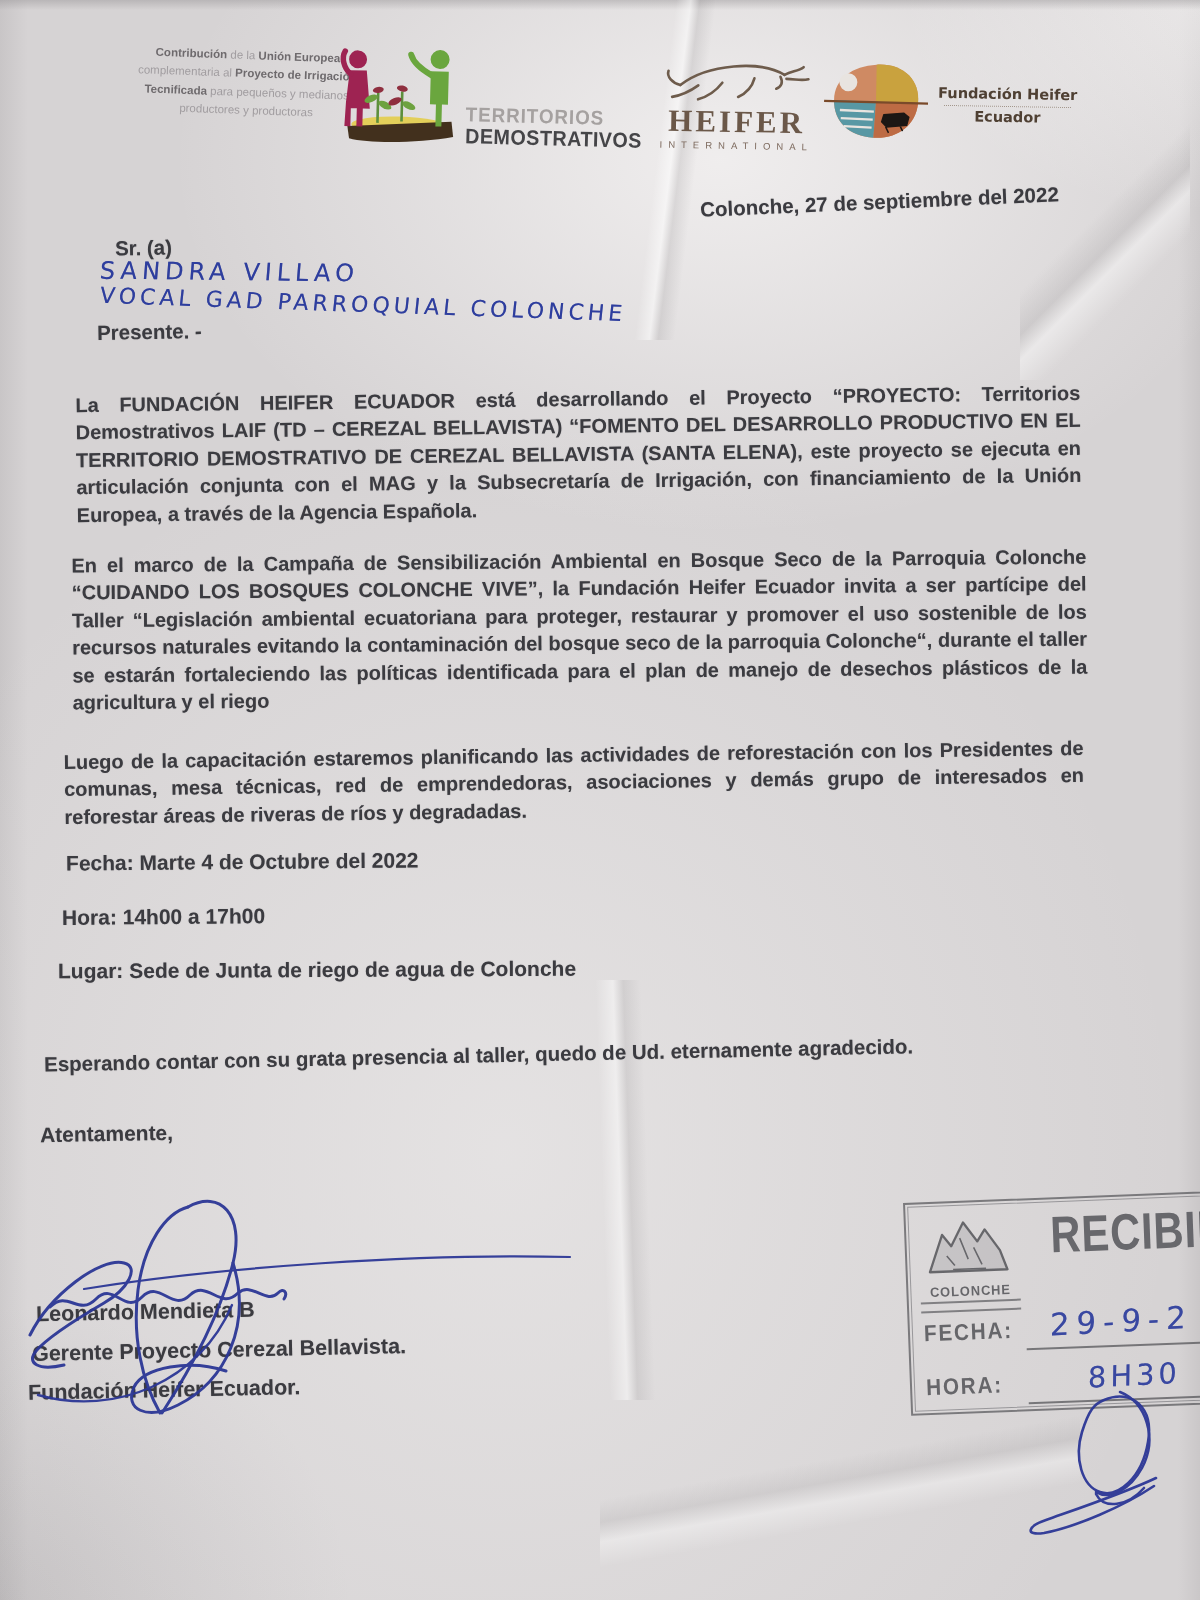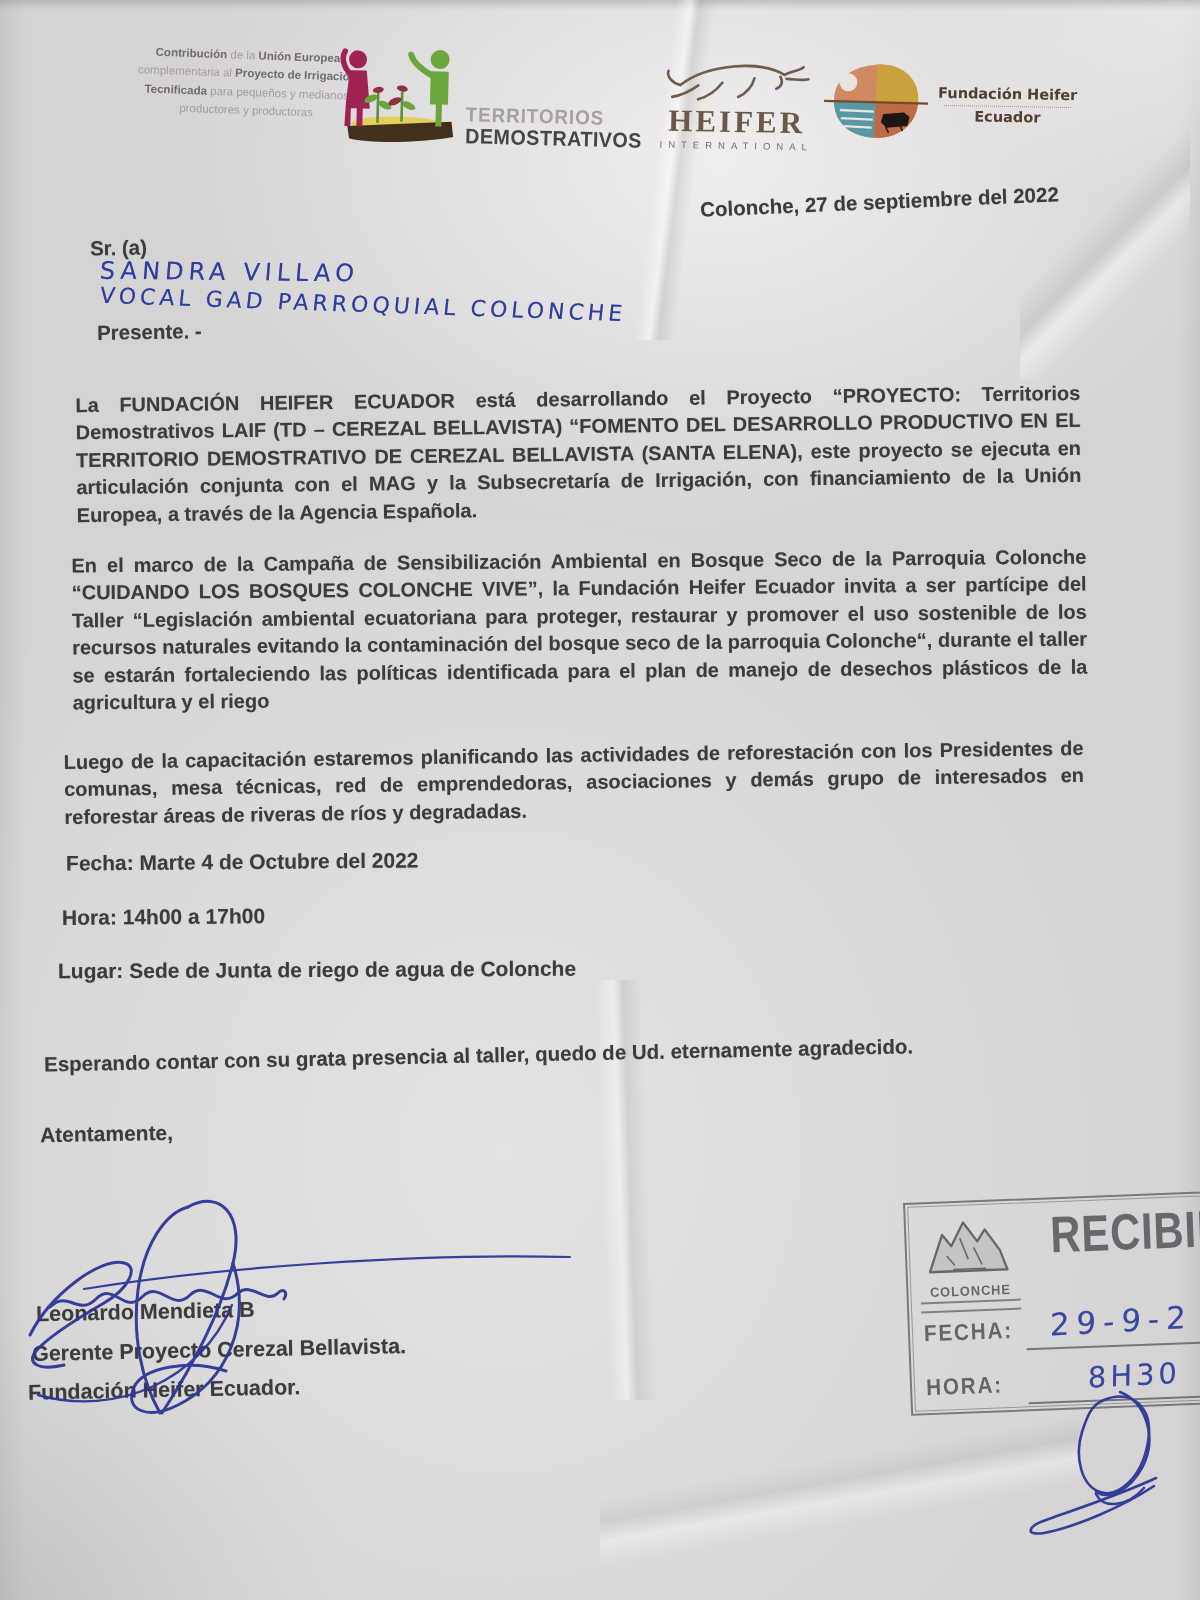--- a/index.html
+++ b/index.html
@@ -49,21 +49,21 @@
   .heifer-name{font-family:"Liberation Serif", serif;font-size:31px;letter-spacing:3px;font-weight:600;line-height:1;}
   .heifer-sub{font-size:9.5px;letter-spacing:6px;color:#7d6a5e;margin-top:3px;}
 
   
   .fund{left:824px;top:60px;display:flex;transform:rotate(1deg);}
   .fund-text{margin-left:10px;margin-top:24px;text-align:center;
      font-family:"DejaVu Sans", sans-serif;color:#4f4033;font-size:14.5px;font-weight:600;line-height:1.35;}
   .fund-div{height:0;border-top:1px dotted rgba(110,90,70,.55);margin:1px 6px;}
 
   .dateline{left:700px;top:190px;font-size:20.5px;transform:rotate(-2.5deg);}
-  .salut{left:90px;top:236px;font-size:20.5px;transform:rotate(-1deg);}
+  .salut{left:115px;top:236px;font-size:20.5px;transform:rotate(-1deg);}
   .rname{left:100px;top:258px;font-size:24px;letter-spacing:5px;transform:rotate(.6deg) skewX(-4deg);}
   .rtitle{left:100px;top:292px;font-size:22px;letter-spacing:4px;white-space:nowrap;transform:rotate(2deg) skewX(-4deg);}
   .presente{left:97px;top:320px;font-size:20.5px;transform:rotate(-1deg);}
 
   .p1{left:76px;top:386px;width:1005px;transform:rotate(-.7deg);}
   .p2{left:72px;top:548px;width:1015px;transform:rotate(-.5deg);}
   .p3{left:64px;top:742px;width:1020px;transform:rotate(-.8deg);}
 
   .fecha{left:66px;top:850px;font-size:21px;transform:rotate(-.5deg);}
   .hora{left:62px;top:905px;font-size:21px;transform:rotate(-.5deg);}

